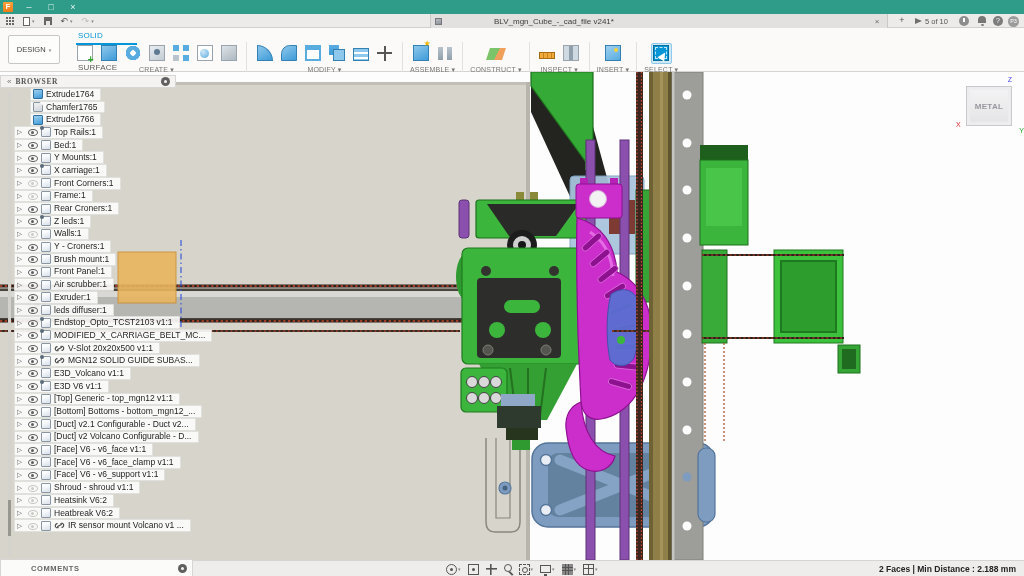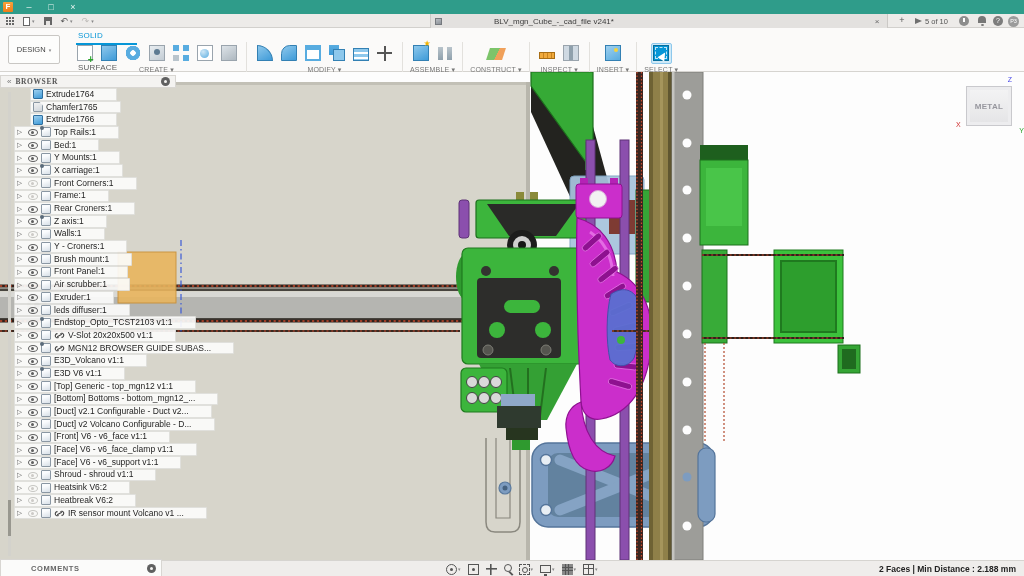--- a/index.html
+++ b/index.html
@@ -114,42 +114,42 @@
   
   .browser-header{position:absolute;left:0;top:75px;width:176px;height:13px;background:#f4f3f1;
     border:1px solid #d8d6d2;display:flex;align-items:center;font-size:7.5px;color:#555;}
   .bh-collapse{margin:0 4px 0 6px;color:#777;font-size:8px;}
   .bh-title{flex:1;letter-spacing:.6px;font-weight:bold;font-family:Liberation Serif, serif;}
   .bh-gear{width:9px;height:9px;border-radius:50%;background:#606060;margin-right:5px;position:relative;}
   .bh-gear::after{content:"";position:absolute;left:3px;top:3px;width:3px;height:3px;border-radius:50%;background:#f4f3f1;}
   .browser-scroll{position:absolute;left:8px;top:92px;width:3px;height:464px;background:#d3d2cc;}
   .browser-thumb{position:absolute;left:0;top:408px;width:3px;height:36px;background:#98978f;}
   .browser-rows{position:absolute;left:0;top:88px;display:flex;flex-direction:column;align-items:flex-start;}
-  .brow{height:12.7px;display:flex;align-items:center;gap:3px;margin-left:14px;padding:0 22px 0 2px;
+  .brow{height:12.7px;display:flex;align-items:center;gap:3px;margin-left:14px;padding:0 6px 0 2px;
     background:rgba(252,252,251,0.92);border:1px solid rgba(165,165,158,0.30);border-radius:1px;}
   .brow.feature{margin-left:30px;}
   .brow .arrow{width:7px;font-size:6.5px;color:#555;line-height:12px;}
   .brow .arrow::before{content:"▷";}
   .eye{width:11px;height:11px;position:relative;flex:0 0 auto;}
   .eye::before{content:"";position:absolute;left:0.5px;top:2.5px;width:8px;height:5px;border:1px solid #5f5f5f;border-radius:50%;}
   .eye::after{content:"";position:absolute;left:3.5px;top:4.5px;width:3px;height:3px;background:#5f5f5f;border-radius:50%;}
   .brow.off .eye::before{border-color:#c6c6c2;}
   .brow.off .eye::after{background:#cccac6;}
   .cube{width:10px;height:10px;border:1px solid #8a97a3;border-radius:1px;flex:0 0 auto;position:relative;
     background:linear-gradient(160deg,#fafcfe 30%,#d7dfe7);}
   .brow.pinned .cube::after{content:"";position:absolute;left:-2px;top:-2px;width:4px;height:4px;background:#5a6b7a;border-radius:50%;}
   .brow.ic-extrude .cube{background:linear-gradient(160deg,#9fd0ef,#3f9bd8);border-color:#2f6f9f;}
   .brow.ic-chamfer .cube{background:linear-gradient(160deg,#f2f2f2,#cfd6dc);clip-path:polygon(0 0,65% 0,100% 35%,100% 100%,0 100%);}
   .linkic{display:none;flex:0 0 auto;}
   .brow.linked .linkic{display:block;}
   .brow .lbl{font-size:8.5px;color:#1e1e1e;white-space:nowrap;line-height:11px;}
 
   
   .bottombar{position:absolute;left:0;top:560px;width:1024px;height:16px;background:#efedeb;border-top:1px solid #d6d4d0;}
-  .comments{position:absolute;left:0;top:-2px;width:162px;height:18px;background:#fbfbfa;
+  .comments{position:absolute;left:0;top:-2px;width:193px;height:18px;background:#fbfbfa;
     border:1px solid #d8d6d2;display:flex;align-items:center;font-size:7.5px;color:#666;}
   .comments .c-title{flex:1;margin-left:30px;letter-spacing:.6px;font-weight:bold;}
   .navbar{position:absolute;left:446px;top:0;height:16px;display:flex;align-items:center;gap:7px;}
   .nav-item{display:flex;align-items:center;gap:1px;}
   .nav-ic{width:11px;height:11px;position:relative;display:block;}
   .nav-orbit{border:1.4px solid #555;border-radius:50%;}
   .nav-orbit::after{content:"";position:absolute;left:3px;top:3px;width:3px;height:3px;background:#555;border-radius:50%;}
   .nav-look-at{border:1.4px solid #555;}
   .nav-look-at::after{content:"";position:absolute;left:3px;top:3px;width:3px;height:3px;background:#555;border-radius:50%;}
   .nav-pan{background:linear-gradient(#555,#555) center/1.6px 11px no-repeat,linear-gradient(#555,#555) center/11px 1.6px no-repeat;}
@@ -575,21 +575,21 @@
     <span class="eye"></span>
     <span class="cube"></span>
 
     <span class="lbl">Rear Croners:1</span>
   </div>
     <div class="brow pinned">
     <span class="arrow"></span>
     <span class="eye"></span>
     <span class="cube"></span>
 
-    <span class="lbl">Z axis:1</span>
+    <span class="lbl">Z leds:1</span>
   </div>
     <div class="brow off">
     <span class="arrow"></span>
     <span class="eye"></span>
     <span class="cube"></span>
 
     <span class="lbl">Walls:1</span>
   </div>
     <div class="brow">
     <span class="arrow"></span>
@@ -632,38 +632,45 @@
     <span class="cube"></span>
 
     <span class="lbl">leds diffuser:1</span>
   </div>
     <div class="brow pinned">
     <span class="arrow"></span>
     <span class="eye"></span>
     <span class="cube"></span>
 
     <span class="lbl">Endstop_Opto_TCST2103 v1:1</span>
+  </div>
+    <div class="brow pinned">
+    <span class="arrow"></span>
+    <span class="eye"></span>
+    <span class="cube"></span>
+
+    <span class="lbl">MODIFIED_X_CARRIAGE_BELT_MC...</span>
   </div>
     <div class="brow linked">
     <span class="arrow"></span>
     <span class="eye"></span>
     <span class="cube"></span>
     <svg class="linkic" width="11" height="9" viewBox="0 0 11 9">
       <path d="M3.2 5.8 L7.8 3.2 M3.5 2.6 A2.1 2.1 0 1 0 4.6 6.4 M7.5 6.4 A2.1 2.1 0 1 0 6.4 2.6" stroke="#444" fill="none" stroke-width="1.1"></path>
     </svg>
     <span class="lbl">V-Slot 20x20x500 v1:1</span>
   </div>
     <div class="brow pinned linked">
     <span class="arrow"></span>
     <span class="eye"></span>
     <span class="cube"></span>
     <svg class="linkic" width="11" height="9" viewBox="0 0 11 9">
       <path d="M3.2 5.8 L7.8 3.2 M3.5 2.6 A2.1 2.1 0 1 0 4.6 6.4 M7.5 6.4 A2.1 2.1 0 1 0 6.4 2.6" stroke="#444" fill="none" stroke-width="1.1"></path>
     </svg>
-    <span class="lbl">MGN12 BROWSER GUIDE SUBAS...</span>
+    <span class="lbl">MGN12 SOLID GUIDE SUBAS...</span>
   </div>
     <div class="brow">
     <span class="arrow"></span>
     <span class="eye"></span>
     <span class="cube"></span>
 
     <span class="lbl">E3D_Volcano v1:1</span>
   </div>
     <div class="brow pinned">
     <span class="arrow"></span>
@@ -698,21 +705,21 @@
     <span class="eye"></span>
     <span class="cube"></span>
 
     <span class="lbl">[Duct] v2 Volcano Configurable - D...</span>
   </div>
     <div class="brow">
     <span class="arrow"></span>
     <span class="eye"></span>
     <span class="cube"></span>
 
-    <span class="lbl">[Front] V6 - v6_face v1:1</span>
+    <span class="lbl">[Face] V6 - v6_face v1:1</span>
   </div>
     <div class="brow">
     <span class="arrow"></span>
     <span class="eye"></span>
     <span class="cube"></span>
 
     <span class="lbl">[Face] V6 - v6_face_clamp v1:1</span>
   </div>
     <div class="brow">
     <span class="arrow"></span>

